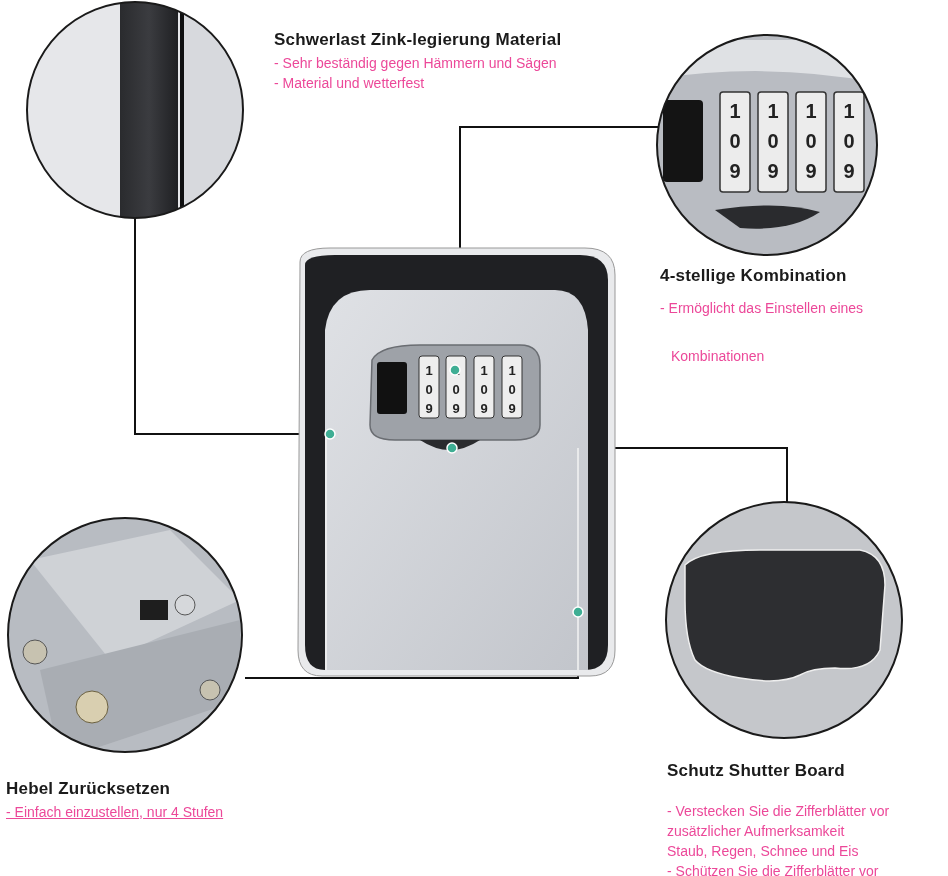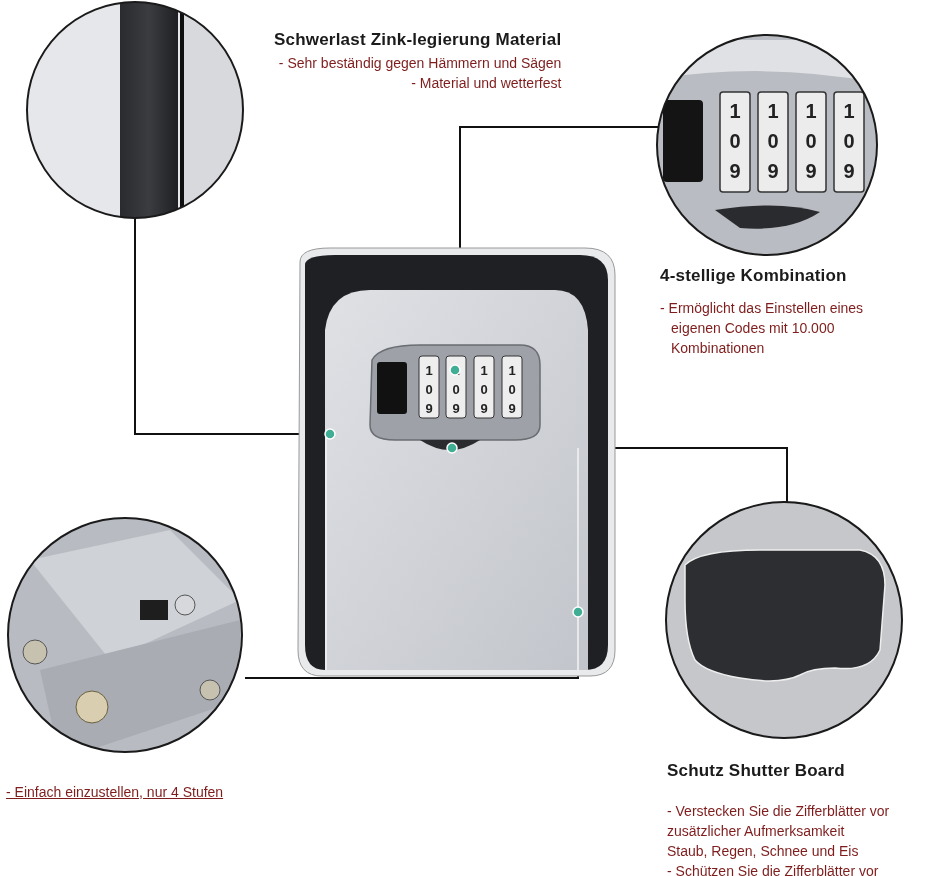--- a/index.html
+++ b/index.html
@@ -1,19 +1,19 @@
 <!DOCTYPE html>
 <html><head>
 <meta charset="utf-8">
 <style>
   html, body { margin:0; padding:0; background:#ffffff; }
   body { width:948px; height:876px; position:relative; overflow:hidden; font-family:"Liberation Sans", sans-serif; color:#1a1a1a; }
   svg.full { position:absolute; left:0; top:0; }
   .feature-title { font-size:17px; font-weight:bold; letter-spacing:0.2px; color:#1b1b1b; white-space:nowrap; }
-  .feature-line { font-size:14px; line-height:20px; color:#7f1d1d; white-space:nowrap; }
+  .feature-line { font-size:14px; line-height:20px; color:#ec4899; white-space:nowrap; }
   .feature-block { position:absolute; }
 </style>
 </head>
 <body>
 
 <svg class="full" width="948" height="876" viewBox="0 0 948 876">
   <defs>
     <clipPath id="c1">
         <circle cx="135" cy="110" r="108"></circle>
       </clipPath>
@@ -131,34 +131,34 @@
   </g>
   <circle cx="125" cy="635" r="117" fill="none" stroke="#1a1a1a" stroke-width="2"></circle>
 
   <g clip-path="url(#c4)">
     <rect x="660" y="500" width="250" height="250" fill="#c5c7cb"></rect>
     <path d="M685,565 Q700,550 760,550 L860,550 Q885,555 885,585 L880,650 Q870,672 835,668 Q812,668 800,675 Q780,685 740,678 Q705,672 695,660 Q685,640 685,600 Z" fill="#2d2e31" stroke="#eee" stroke-width="1.5"></path>
   </g>
   <circle cx="784" cy="620" r="118" fill="none" stroke="#1a1a1a" stroke-width="2"></circle>
 </svg>
 
-<div class="feature-block" style="left:274px; top:30px;text-align:right;">
+<div class="feature-block" style="left:274px; top:30px;">
   <div class="feature-title">Schwerlast Zink-legierung Material</div>
   <div class="feature-line" style="margin-top:3px;">- Sehr beständig gegen Hämmern und Sägen</div>
   <div class="feature-line">- Material und wetterfest</div>
 </div>
 
 <div class="feature-block" style="left:660px; top:266px;">
   <div class="feature-title">4-stellige Kombination</div>
   <div class="feature-line" style="margin-top:12px;">- Ermöglicht das Einstellen eines</div>
-  <div class="feature-line" style="padding-left:11px;">  eigenen Codes mit 10.000</div>
-  <div class="feature-line" style="padding-left:11px;">  Kombinationen</div>
+  <div class="feature-line" style="padding-left:11px;margin-top:28px;">  Kombinationen</div>
 </div>
 
 <div class="feature-block" style="left:6px; top:779px;">
+  <div class="feature-title">Hebel Zurücksetzen</div>
   <div class="feature-line" style="margin-top:3px;text-decoration:underline;">- Einfach einzustellen, nur 4 Stufen</div>
 </div>
 
 <div class="feature-block" style="left:667px; top:761px;">
   <div class="feature-title">Schutz Shutter Board</div>
   <div class="feature-line" style="margin-top:20px;">- Verstecken Sie die Zifferblätter vor</div>
   <div class="feature-line">zusätzlicher Aufmerksamkeit</div>
   <div class="feature-line">Staub, Regen, Schnee und Eis</div>
   <div class="feature-line">- Schützen Sie die Zifferblätter vor</div>
 </div>

